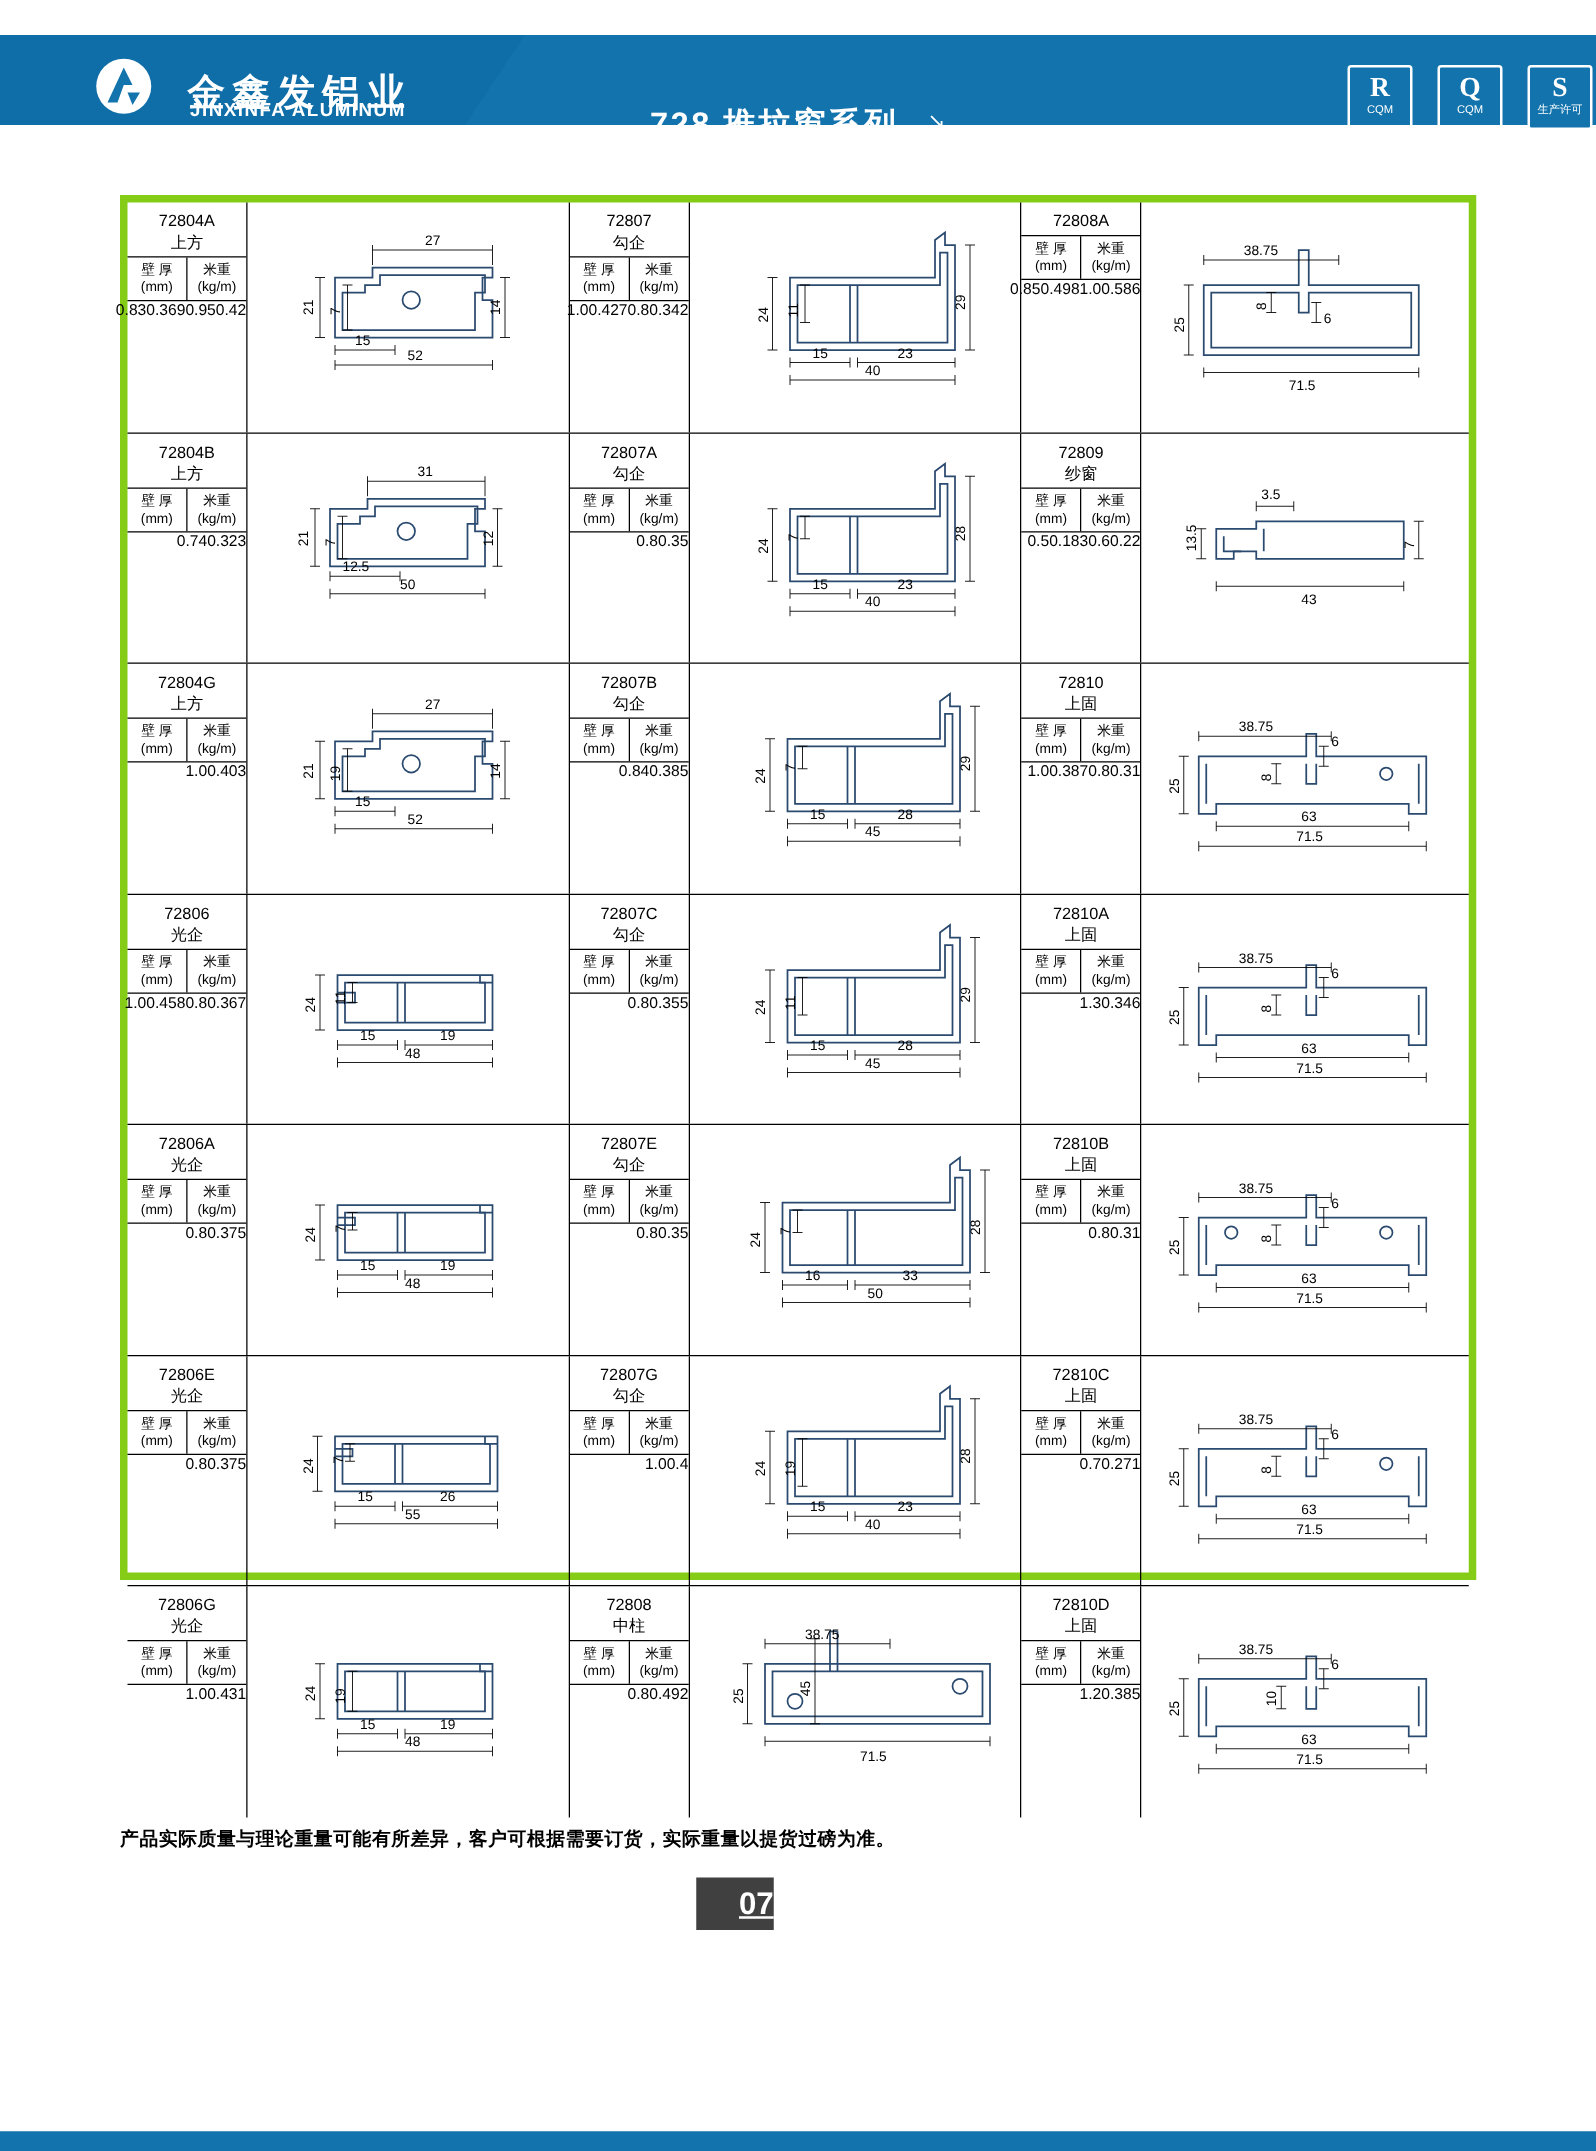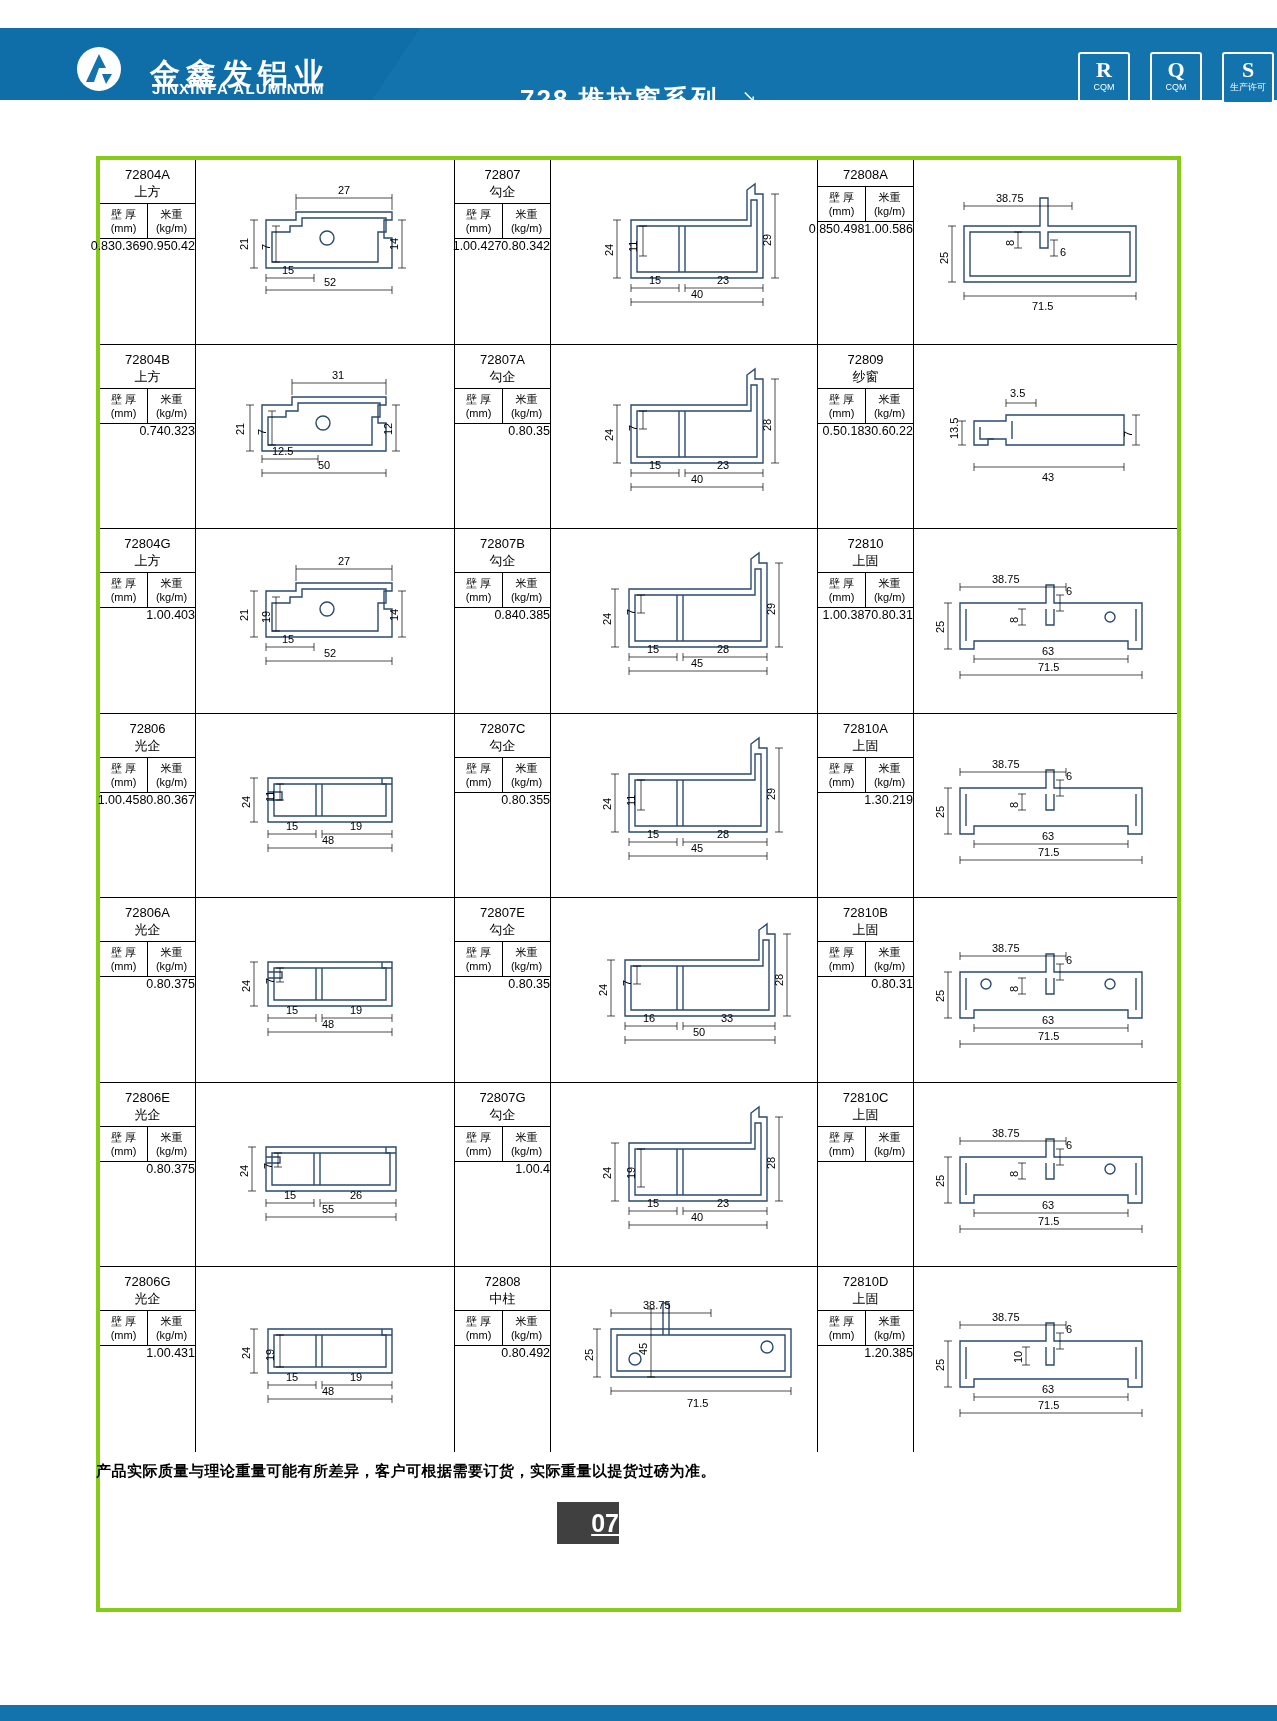--- a/index.html
+++ b/index.html
@@ -17,21 +17,21 @@
   .hdr-title{position:absolute;left:520px;top:50px;font-size:26px;font-weight:bold;color:#fff;letter-spacing:2px;margin-top:32px;}
   .hdr-arrow{position:absolute;left:742px;top:86px;color:#fff;font-size:17px;}
   .cert{position:absolute;top:52px;width:48px;height:48px;border:2px solid #fff;border-radius:3px;
         color:#fff;text-align:center;font-size:9px;line-height:1.1;}
   .cert .big{display:block;font-size:22px;font-weight:bold;line-height:26px;margin-top:3px;font-family:"Liberation Serif",serif;}
   .cert.c1{left:1078px;}
   .cert.c2{left:1150px;}
   .cert.c3{left:1222px;background:#1273ad;border-color:#fff;}
 
   
-  .sheet{position:absolute;left:96px;top:156px;width:1085px;height:1456px;border:4px solid #84cc16;box-sizing:border-box;}
+  .sheet{position:absolute;left:96px;top:156px;width:1085px;height:1108px;border:6px solid #84cc16;box-sizing:border-box;}
   .row{display:flex;height:184.57px;border-bottom:1px solid #000;box-sizing:border-box;}
   .row:last-child{border-bottom:none;}
   .col{display:flex;box-sizing:border-box;}
   .colA{width:357px;border-right:1px solid #000;}
   .colB{width:365px;border-right:1px solid #000;}
   .colC{width:361px;}
   .info{width:96px;border-right:1px solid #000;box-sizing:border-box;display:flex;flex-direction:column;}
   .code{text-align:center;font-size:13px;padding-top:6px;line-height:17px;}
   .subname{text-align:center;font-size:13px;line-height:17px;padding-bottom:3px;}
   .hdr2{display:flex;border-top:1px solid #000;border-bottom:1px solid #000;height:34px;}
@@ -706,21 +706,21 @@
       <div class="info">
         <div class="code">72810A</div>
         <div class="subname">上固</div>
         <div class="hdr2">
           <div class="c"><span>壁 厚</span><br><span>(mm)</span></div>
           <div class="c"><span>米重</span><br><span>(kg/m)</span></div>
         </div>
         <div class="vals">
           <div class="vrow">
               <div class="c">1.3</div>
-              <div class="c">0.219</div>
+              <div class="c">0.346</div>
             </div>
         </div>
       </div>
       <div class="draw">
         <svg width="265" height="183" viewBox="0 0 265 183">
           <g fill="none" stroke="#2b4a6f" stroke-width="1.4">
             <path d="M46 74 L46 120 L60 120 L60 112 L214 112 L214 120 L228 120 L228 74 L140 74 L140 56 L132 56 L132 74 Z"></path>
             <path d="M52 80 L52 112"></path>
               <path d="M222 80 L222 112"></path>
             <path d="M132 80 L132 96 L140 96 L140 80"></path>
@@ -1035,20 +1035,26 @@
     </div>
 
     <div class="col colC">
       <div class="info">
         <div class="code">72810C</div>
         <div class="subname">上固</div>
         <div class="hdr2">
           <div class="c"><span>壁 厚</span><br><span>(mm)</span></div>
           <div class="c"><span>米重</span><br><span>(kg/m)</span></div>
         </div>
+        <div class="vals">
+          <div class="vrow">
+              <div class="c">0.7</div>
+              <div class="c">0.271</div>
+            </div>
+        </div>
       </div>
       <div class="draw">
         <svg width="265" height="183" viewBox="0 0 265 183">
           <g fill="none" stroke="#2b4a6f" stroke-width="1.4">
             <path d="M46 74 L46 120 L60 120 L60 112 L214 112 L214 120 L228 120 L228 74 L140 74 L140 56 L132 56 L132 74 Z"></path>
             <path d="M52 80 L52 112"></path>
               <path d="M222 80 L222 112"></path>
             <path d="M132 80 L132 96 L140 96 L140 80"></path>
             <circle cx="196" cy="86" r="5"></circle>
           </g>

